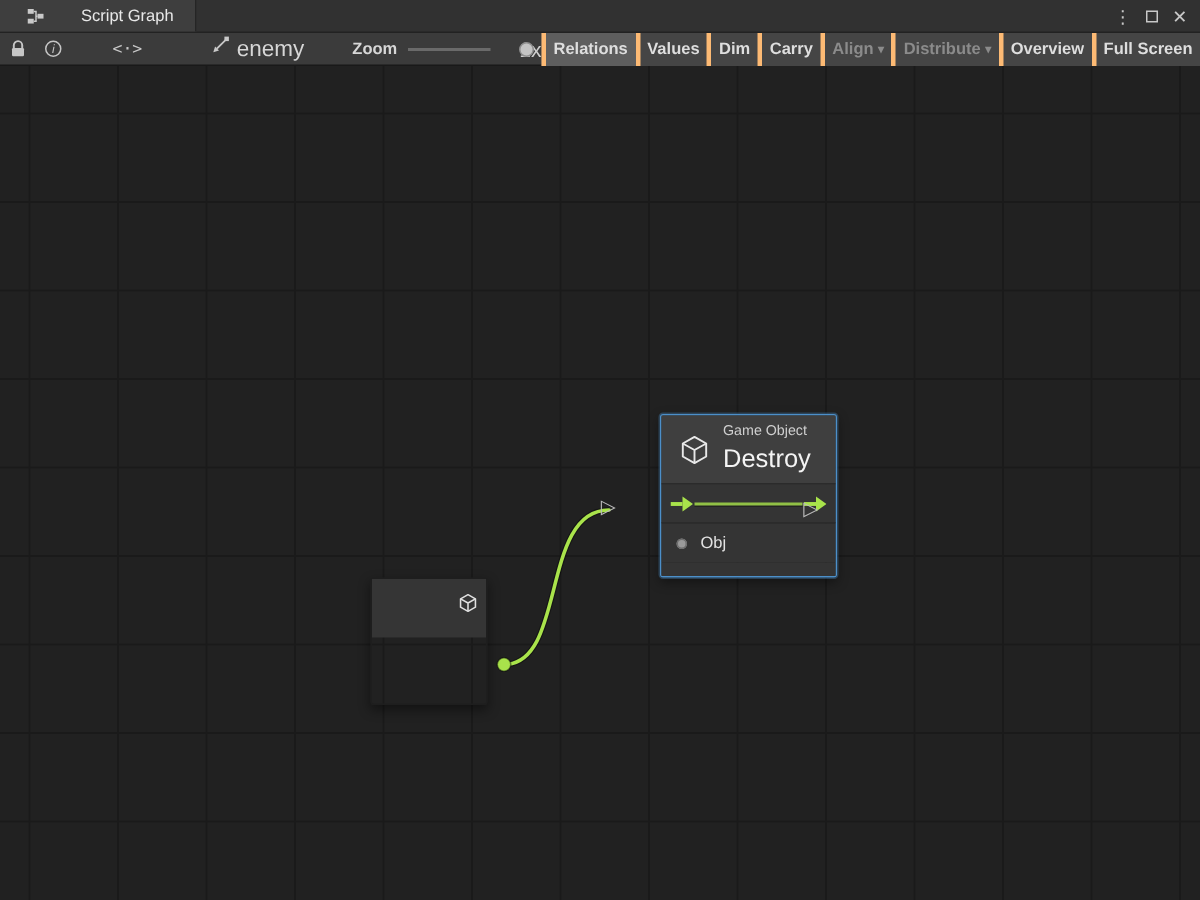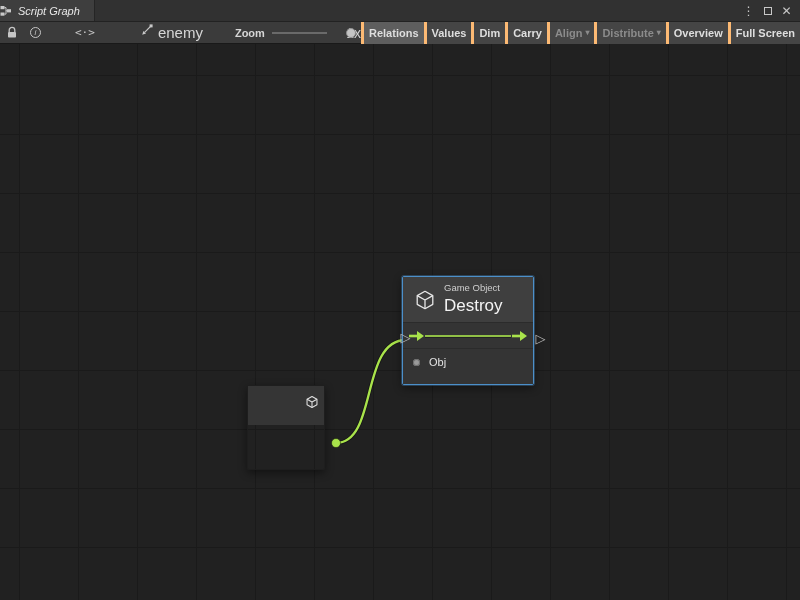--- a/index.html
+++ b/index.html
@@ -9,22 +9,22 @@
     --grid-line:#1a1a1a;
   }
   *{box-sizing:border-box;}
   body{margin:0;background:#111;}
   #app{position:relative;width:800px;height:600px;overflow:hidden;
        font-family:"Liberation Sans",sans-serif;color:#ddd;background:var(--canvas-bg);}
 
   
   .tabbar{position:absolute;left:0;top:0;width:800px;height:22px;background:#313131;
           border-bottom:1px solid #222;display:flex;align-items:stretch;}
-  .tab{display:flex;align-items:center;gap:6px;padding:0 14px 0 0;background:#3e3e3e;
-       border-right:1px solid #252525;font-size:11px;color:#e8e8e8;font-style:italic;}
+  .tab{display:flex;align-items:center;gap:24px;padding:0 14px 0 18px;background:#3e3e3e;
+       border-right:1px solid #252525;font-size:11px;color:#e8e8e8;}
   .tab-spacer{flex:1;}
   .win-controls{display:flex;align-items:center;gap:2px;padding-right:5px;color:#c8c8c8;}
   .win-btn{width:17px;height:17px;display:flex;align-items:center;justify-content:center;
            font-size:12px;line-height:1;cursor:default;}
   .max-box{width:8px;height:8px;border:1px solid #c8c8c8;display:block;}
 
   
   .toolbar{position:absolute;left:0;top:22px;width:800px;height:22px;background:#3b3b3b;
            border-bottom:1px solid #191919;display:flex;align-items:center;font-size:11px;color:#d8d8d8;}
   .tb-icon{display:flex;align-items:center;justify-content:center;height:22px;}
@@ -63,21 +63,21 @@
 
   .node{position:absolute;border:1px solid #1e1e1e;border-radius:2px;
         box-shadow:0 3px 8px rgba(0,0,0,.45);}
   
   .node-this{left:247px;top:341px;width:78px;height:85px;}
   .this-header{height:43px;background:#3f3f3f;display:flex;align-items:center;gap:9px;
                padding-left:10px;border-bottom:1px solid #2b2b2b;font-size:12px;color:#f0f0f0;}
   .this-body{height:39px;background:#353535;position:relative;}
   .this-body .cube-port{position:absolute;right:5px;top:9px;}
   
-  .node-destroy{left:402px;top:232px;width:132px;border:1px solid var(--selection-blue);
+  .node-destroy{left:440px;top:232px;width:118px;border:1px solid var(--selection-blue);
                 box-shadow:0 0 0 1px rgba(76,143,201,.35),0 3px 8px rgba(0,0,0,.45);}
   .dest-header{height:46px;background:#3f3f3f;display:flex;align-items:center;gap:8px;
                padding:0 8px 0 11px;border-bottom:1px solid #2b2b2b;}
   .dest-titles{display:flex;flex-direction:column;line-height:1.3;}
   .dest-cat{font-size:9.5px;color:#cfcfcf;}
   .dest-title{font-size:17px;color:#f4f4f4;}
   .flow-row{height:26px;background:#343434;position:relative;border-bottom:1px solid #2b2b2b;}
   .arrow-in{position:absolute;left:6px;top:50%;transform:translateY(-50%);display:flex;}
   .arrow-out{position:absolute;right:6px;top:50%;transform:translateY(-50%);display:flex;}
   .relation-line{position:absolute;left:22px;right:22px;top:12px;height:2px;

